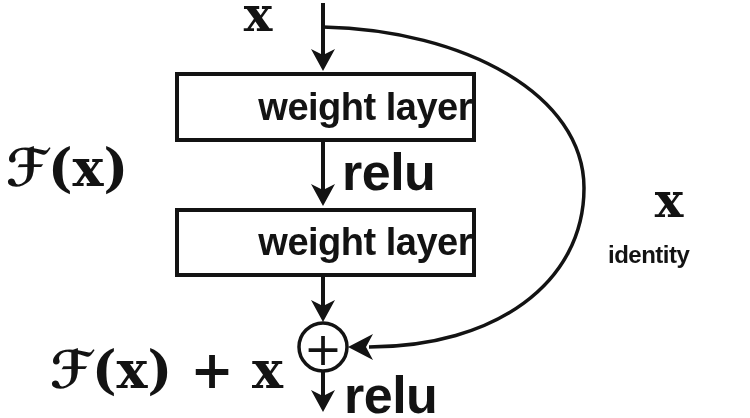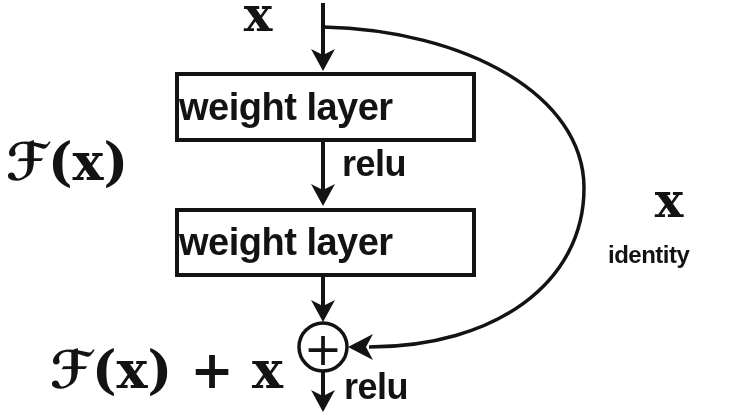--- a/index.html
+++ b/index.html
@@ -24,24 +24,24 @@
     font-family: "DejaVu Serif", "DejaVu Sans", serif;
     font-weight: bold;
   }
   .box {
     position: absolute;
     box-sizing: border-box;
     border: 4px solid #131313;
     background: #ffffff;
     display: flex;
     align-items: center;
-    justify-content: flex-start;
+    justify-content: flex-end;
   }
   .box span { font-size: 38px; font-weight: bold; letter-spacing: -0.5px; }
-  .relu      { font-size: 36px; }
+  .relu      { font-size: 52px; }
   .identity  { font-size: 24px; }
   .math-x    { font-size: 48px; width: 48px; text-align: center; }
   .math-expr { font-size: 52px; }
 </style>
 </head>
 <body>
 
 <div class="stage">
 
   <svg width="750" height="418" viewBox="0 0 750 418">
@@ -74,21 +74,21 @@
     <span>weight layer</span>
   </div>
   <div class="box" style="left:175px; top:208px; width:301px; height:69px;">
     <span>weight layer</span>
   </div>
 
   <div class="label math math-x" style="left:234px; top:-10px;">x</div>
 
   <div class="label sans relu" style="left:342px; top:146px;">relu</div>
 
-  <div class="label math math-expr" style="left:6px; top:136px;">ℱ(x)</div>
+  <div class="label math math-expr" style="left:6px; top:142px;">ℱ(x)</div>
 
   <div class="label math math-expr" style="left:50px; top:324px;margin-top:20px;">ℱ(x) + x</div>
 
   <div class="label math math-x" style="left:645px; top:176px;">x</div>
 
   <div class="label sans identity" style="left:608px; top:243px;">identity</div>
 
   <div class="label sans relu" style="left:344px; top:369px;">relu</div>
 
 </div>

